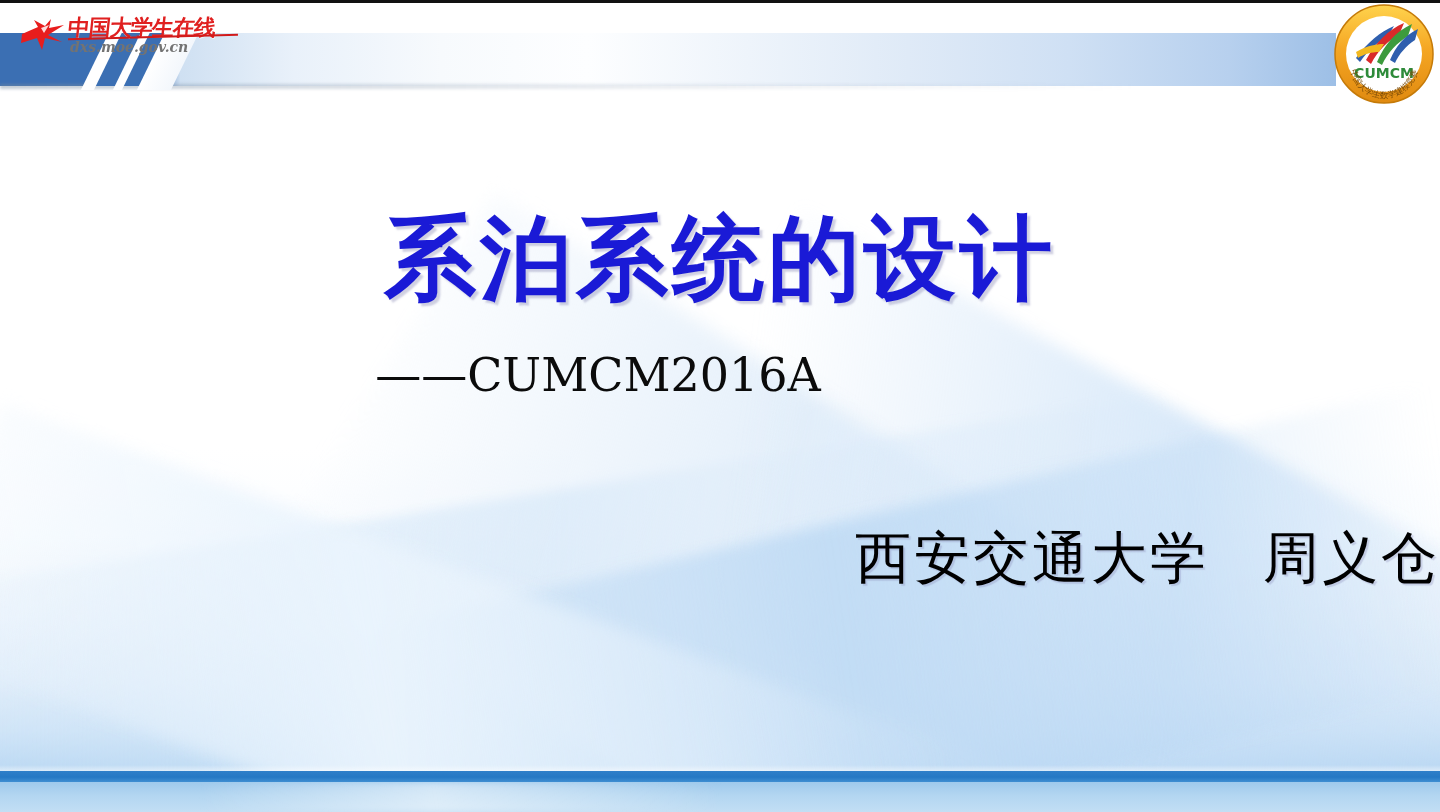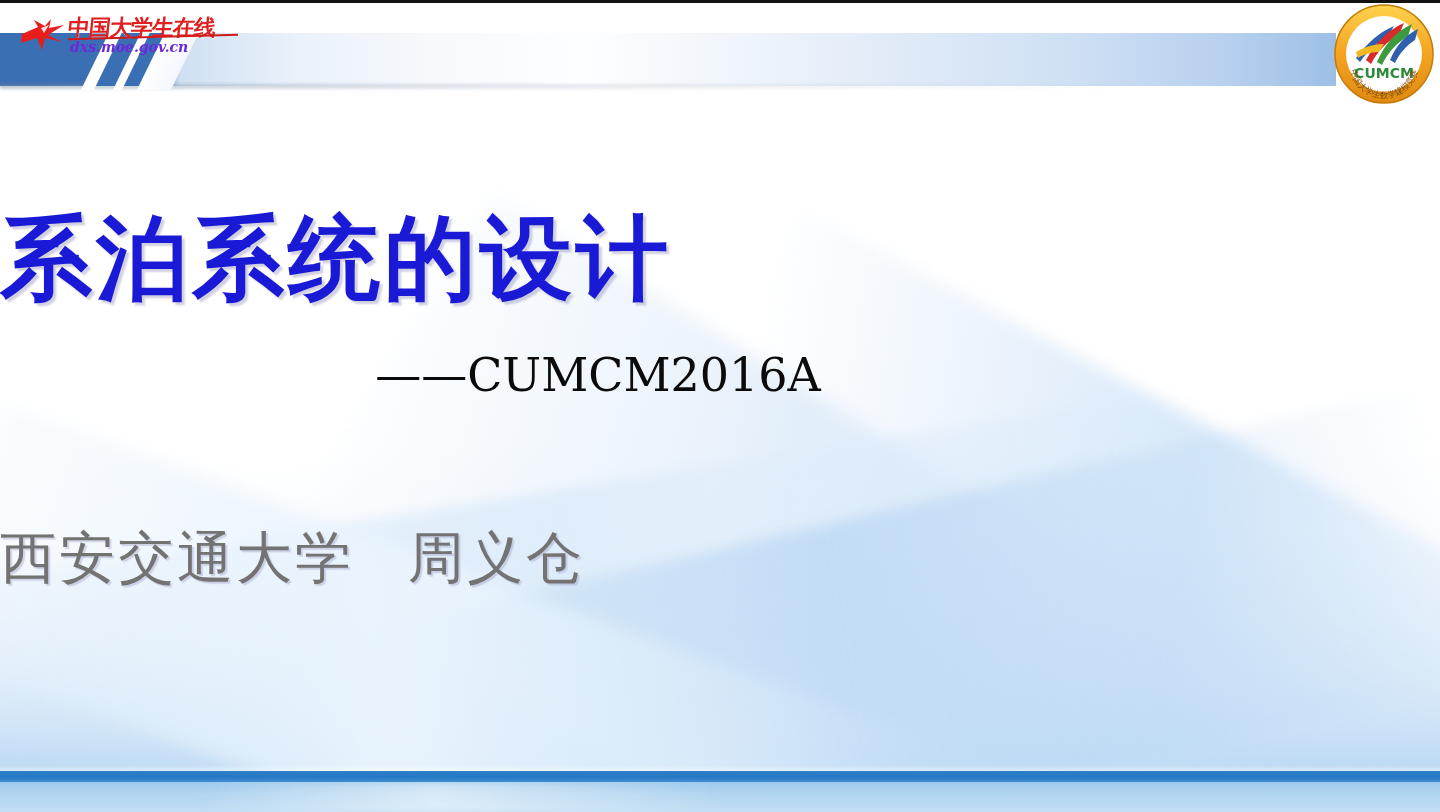--- a/index.html
+++ b/index.html
@@ -208,21 +208,21 @@
     text-shadow: 0.5px 0.5px 0 rgba(255,255,255,0.6);
   }
   .dxs-url {
     position: absolute;
     left: 52px;
     top: 27px;
     font-family: "DejaVu Serif", "Liberation Serif", serif;
     font-style: italic;
     font-weight: bold;
     font-size: 14px;
-    color: #6d28d9;
+    color: #737373;
     letter-spacing: 0px;
     white-space: nowrap;
   }
   .dxs-underline {
     position: absolute;
     left: 50px;
     top: 24px;
     width: 170px;
     height: 2px;
     background: #d11a1a;
@@ -253,20 +253,21 @@
     top: 2px;
     width: 104px;
     height: 104px;
   }
 
   
   .main-title {
     position: absolute;
     left: 0; right: 0;
     top: 208px;
+    text-align: center;
     font-family: "DejaVu Sans", "Liberation Sans", sans-serif;
     font-weight: bold;
     font-size: 92px;
     line-height: 1.1;
     color: #1a1ad6;
     letter-spacing: 4px;
     white-space: nowrap;
     text-shadow: 3px 3px 2px rgba(120,120,170,0.35);
   }
   .subtitle {
@@ -277,24 +278,24 @@
     text-align: center;
     font-family: "DejaVu Serif", "Liberation Serif", serif;
     font-size: 46px;
     color: #0b0b0b;
     white-space: nowrap;
   }
   .presenter {
     position: absolute;
     left: 0; right: 0;
     top: 521px;
-    text-align: left;
+    text-align: right;
     font-family: "DejaVu Sans", "Liberation Sans", sans-serif;
     font-size: 56px;
-    color: #737373;
+    color: #000000;
     letter-spacing: 3px;
     white-space: nowrap;
     text-shadow: 2px 2px 1px rgba(130,130,180,0.3);
   }
   .presenter .gap { display: inline-block; width: 54px; }
 </style>
 </head>
 <body>
 
 <div id="slide">

